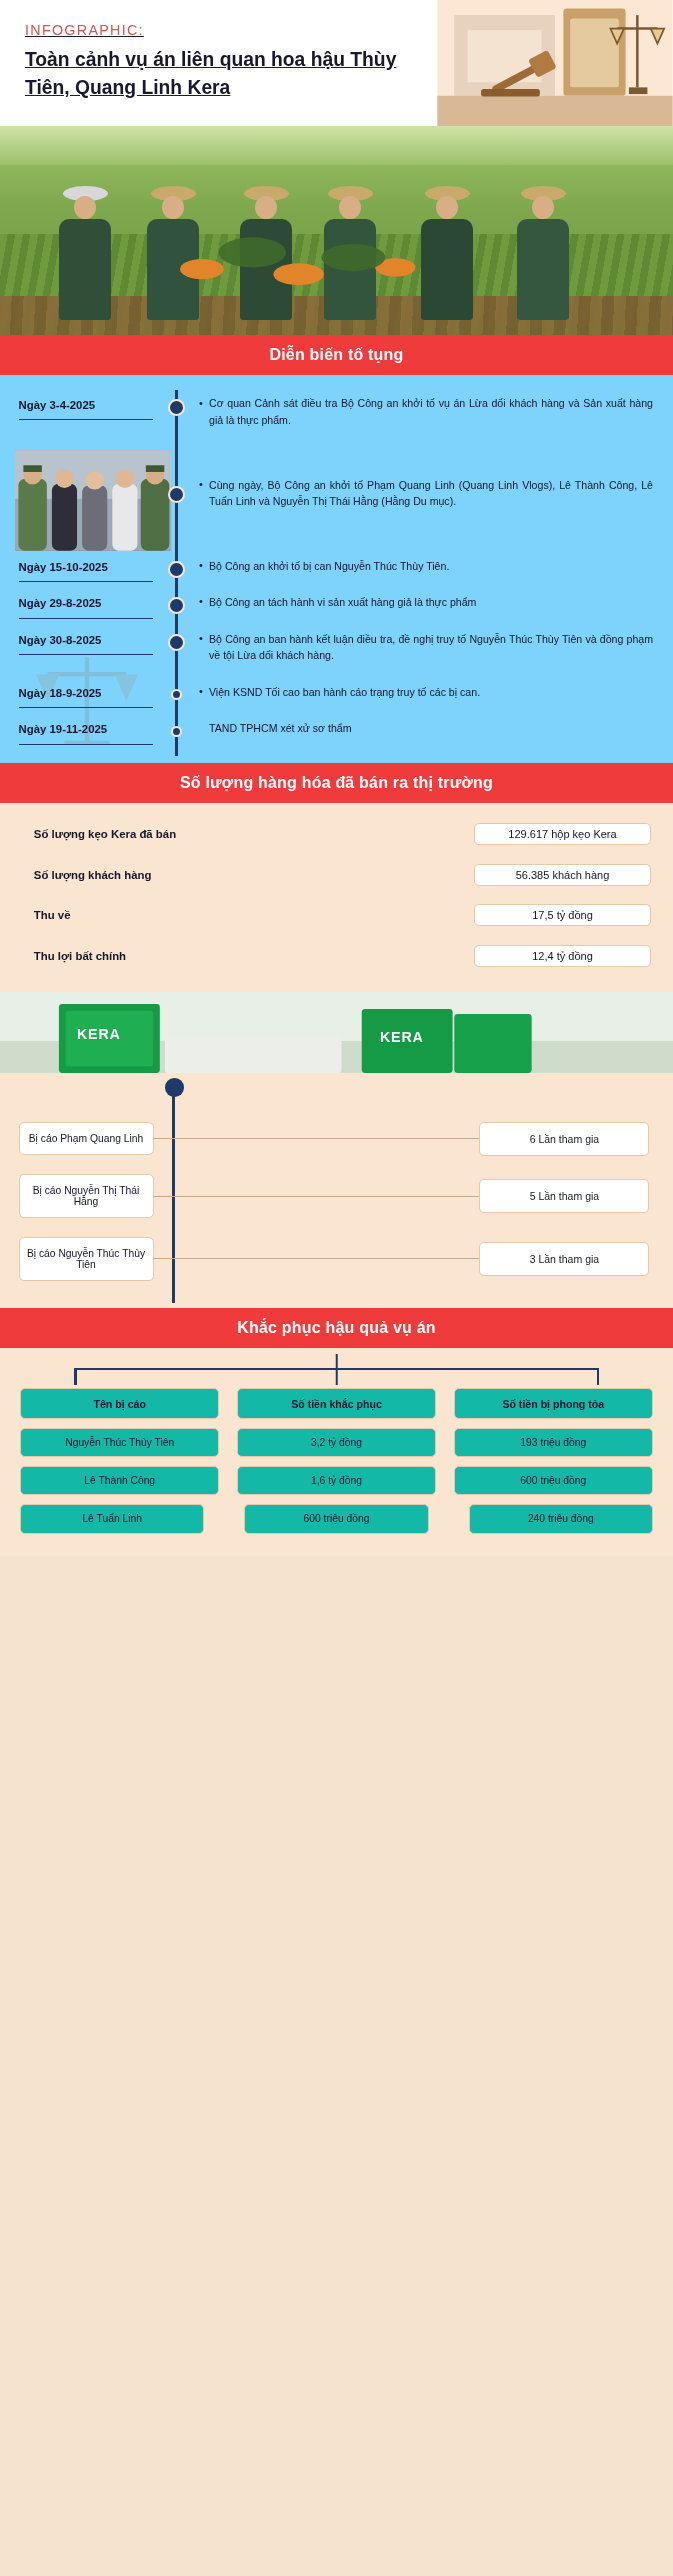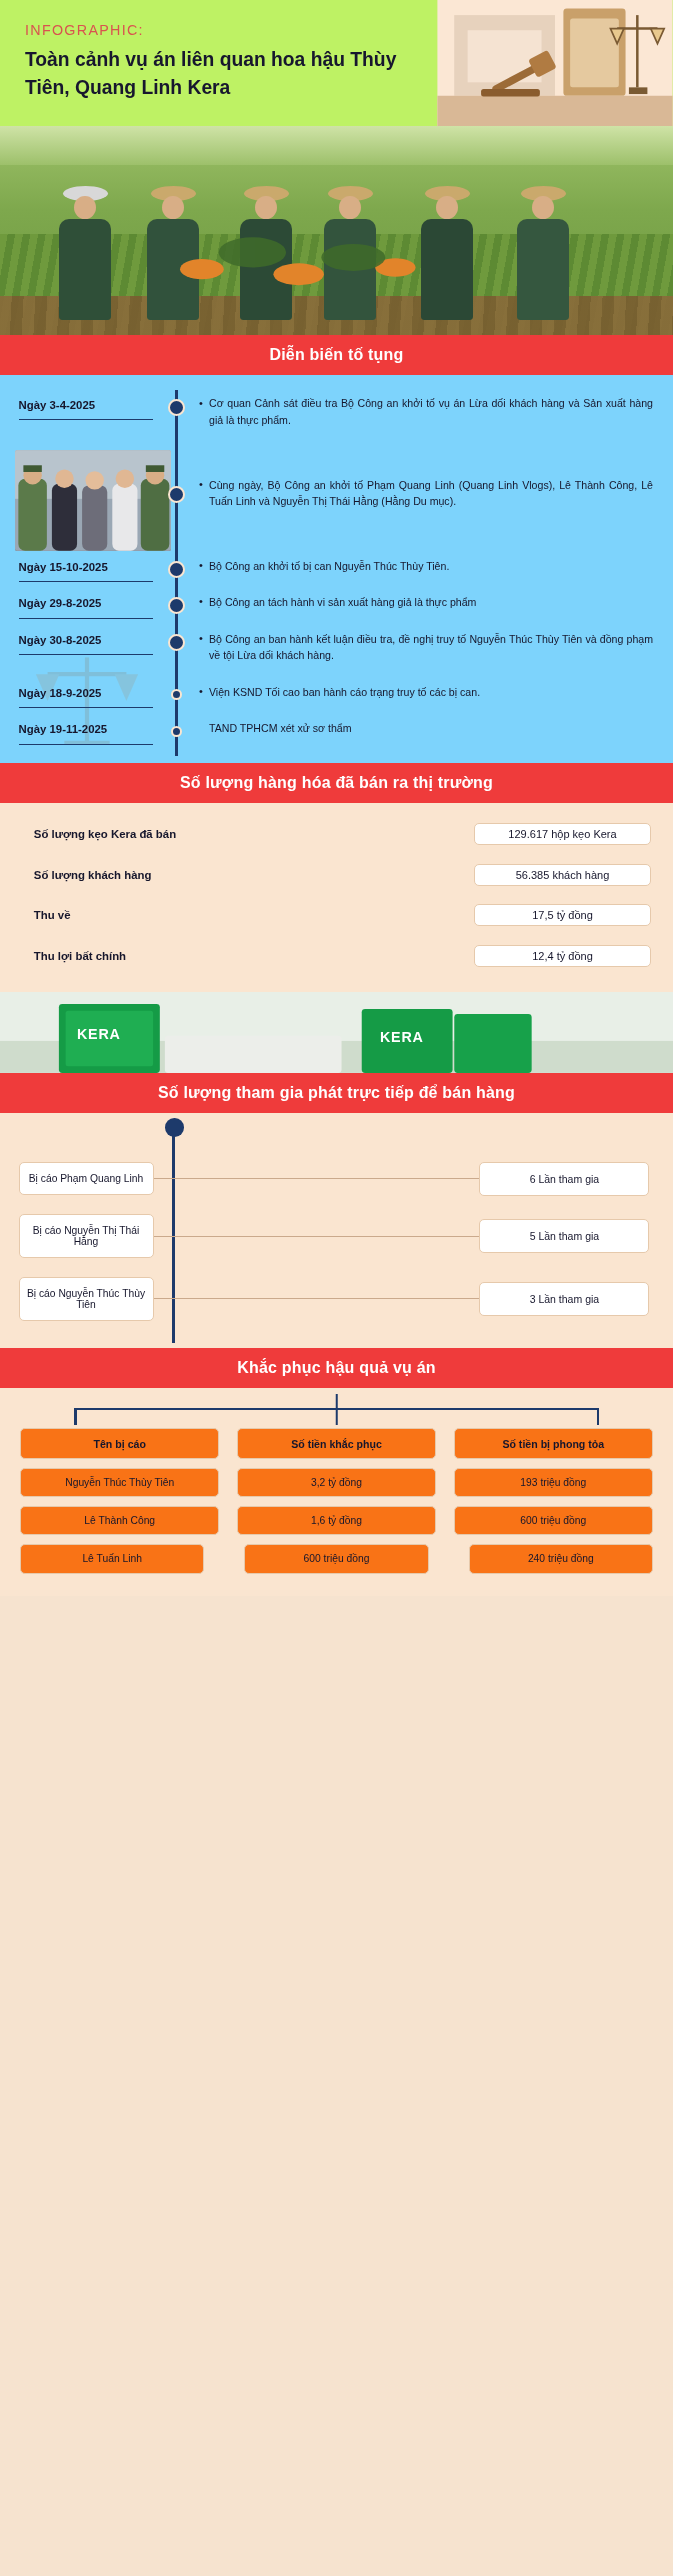--- a/index.html
+++ b/index.html
@@ -7,23 +7,24 @@
     width: 673px;
     font-family: "Liberation Sans", sans-serif;
     background: #f6e3cf;
     color: #1b1b33;
   }
   .page { width: 673px; position: relative; overflow: hidden; background: #fae5d0; }
 
   
   .header {
     position: relative;
-    background: #bef264;
+    background: #ffffff;
     padding: 22px 25px 25px 25px;
     min-height: 126px;
+    text-decoration: underline;
   }
   .header .kicker {
     color: #d9534f;
     font-size: 14.3px;
     letter-spacing: 1.3px;
     font-weight: 400;
     margin-bottom: 8.4px;
   }
   .header .title {
     font-size: 19.3px;
@@ -154,21 +155,21 @@
 
   
   .remedy { padding: 6.7px 0 22px 0; background:#fae5d0; position:relative; }
   .brace { position:relative; height: 34px; }
   .brace .stem { position:absolute; left:50%; top:0; width:2.5px; height:13.5px; background:#1d3a6b; transform:translateX(-50%); }
   .brace .bar { position:absolute; left:74px; right:74px; top:13.5px; height:2.5px; background:#1d3a6b; }
   .brace .drop { position:absolute; top:13.5px; width:2.5px; height:17px; background:#1d3a6b; }
   .tbl { width: 100%; padding: 0 20px; }
   .trow { display:flex; justify-content: space-between; margin-bottom: 8.4px; }
   .cell {
-    width: 31.5%; background:#f97316; border:0.8px solid #e6c9ab; border-radius:5px;
+    width: 31.5%; background:#14b8a6; border:0.8px solid #e6c9ab; border-radius:5px;
     text-align:center; font-size: 10.3px; padding: 8.4px 5px; color:#16162c;
   }
   .cell.head { font-weight:bold; font-size: 10.6px; }
   .cell.empty { color: transparent; }
 </style>
 </head>
 <body>
 
 <div class="page">
 
@@ -392,21 +393,20 @@
       <rect x="70" y="14" width="120" height="82" rx="4" fill="#159b46"></rect>
       <rect x="78" y="22" width="104" height="66" rx="3" fill="#1fae52"></rect>
       <rect x="430" y="20" width="108" height="76" rx="4" fill="#159b46"></rect>
       <rect x="540" y="26" width="92" height="70" rx="4" fill="#17a14a"></rect>
       <rect x="196" y="52" width="210" height="44" rx="4" fill="#eceeea"></rect>
     </svg>
     <div class="lbl" style="left:77px; top:34px;">KERA</div>
     <div class="lbl" style="left:380px; top:37px;">KERA</div>
   </div>
 
-  <div class="banner">Số lượng tham gia phát trực tiếp để bán hàng</div>
 
   <div class="live">
     <div class="live-axis"></div>
     <div class="live-axis-dot"></div>
 
     <div class="live-row" style="margin-top:23.6px;">
       <div class="live-name">Bị cáo Phạm Quang Linh</div>
       <div class="live-line"></div>
       <div class="live-count">6 Lần tham gia</div>
     </div>

